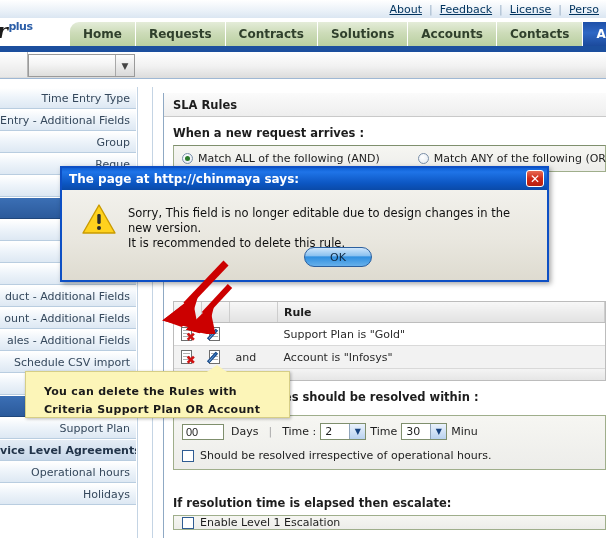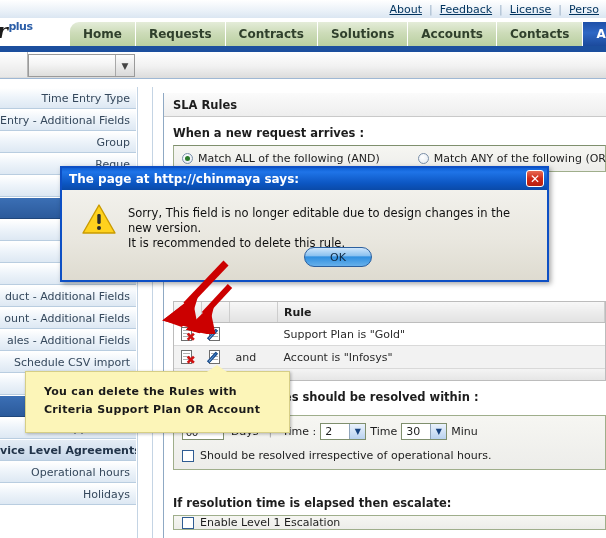--- a/index.html
+++ b/index.html
@@ -133,21 +133,21 @@
     box-sizing:border-box;}
   #warn{position:absolute;left:20px;top:14px;width:34px;height:30px;}
   #warn svg{display:block;}
   #dlg-msg{position:absolute;left:66px;top:16px;width:400px;font-size:11.5px;color:#101010;
     line-height:15px;}
   #okbtn{position:absolute;left:242px;top:57px;width:68px;height:20px;border-radius:10px;
     border:1px solid #2b5f9e;background:linear-gradient(to bottom,#cfe6fb 0%,#8cc2f0 42%,
     #2f8fe0 50%,#67b0ea 100%);display:flex;align-items:center;justify-content:center;
     font-size:11px;color:#102a44;box-sizing:border-box;}
   
-  #callout{position:absolute;left:25px;top:371px;width:265px;height:62px;
+  #callout{position:absolute;left:25px;top:371px;width:265px;height:47px;
     background:#fcf5b8;border:1px solid #d6ce86;box-shadow:1px 1px 3px rgba(0,0,0,.28);
     z-index:45;box-sizing:border-box;}
   #callout .txt{font-family:"DejaVu Sans",sans-serif;font-size:11px;font-weight:bold;
     color:#1a1a1a;line-height:18px;padding:11px 0 0 18px;letter-spacing:.3px;}
   #callout-tail{position:absolute;left:204px;top:365px;width:0;height:0;
     border-left:13px solid transparent;border-right:13px solid transparent;
     border-bottom:9px solid #fcf5b8;z-index:46;}
   
   .arrow-svg{position:absolute;z-index:48;}
 </style>

